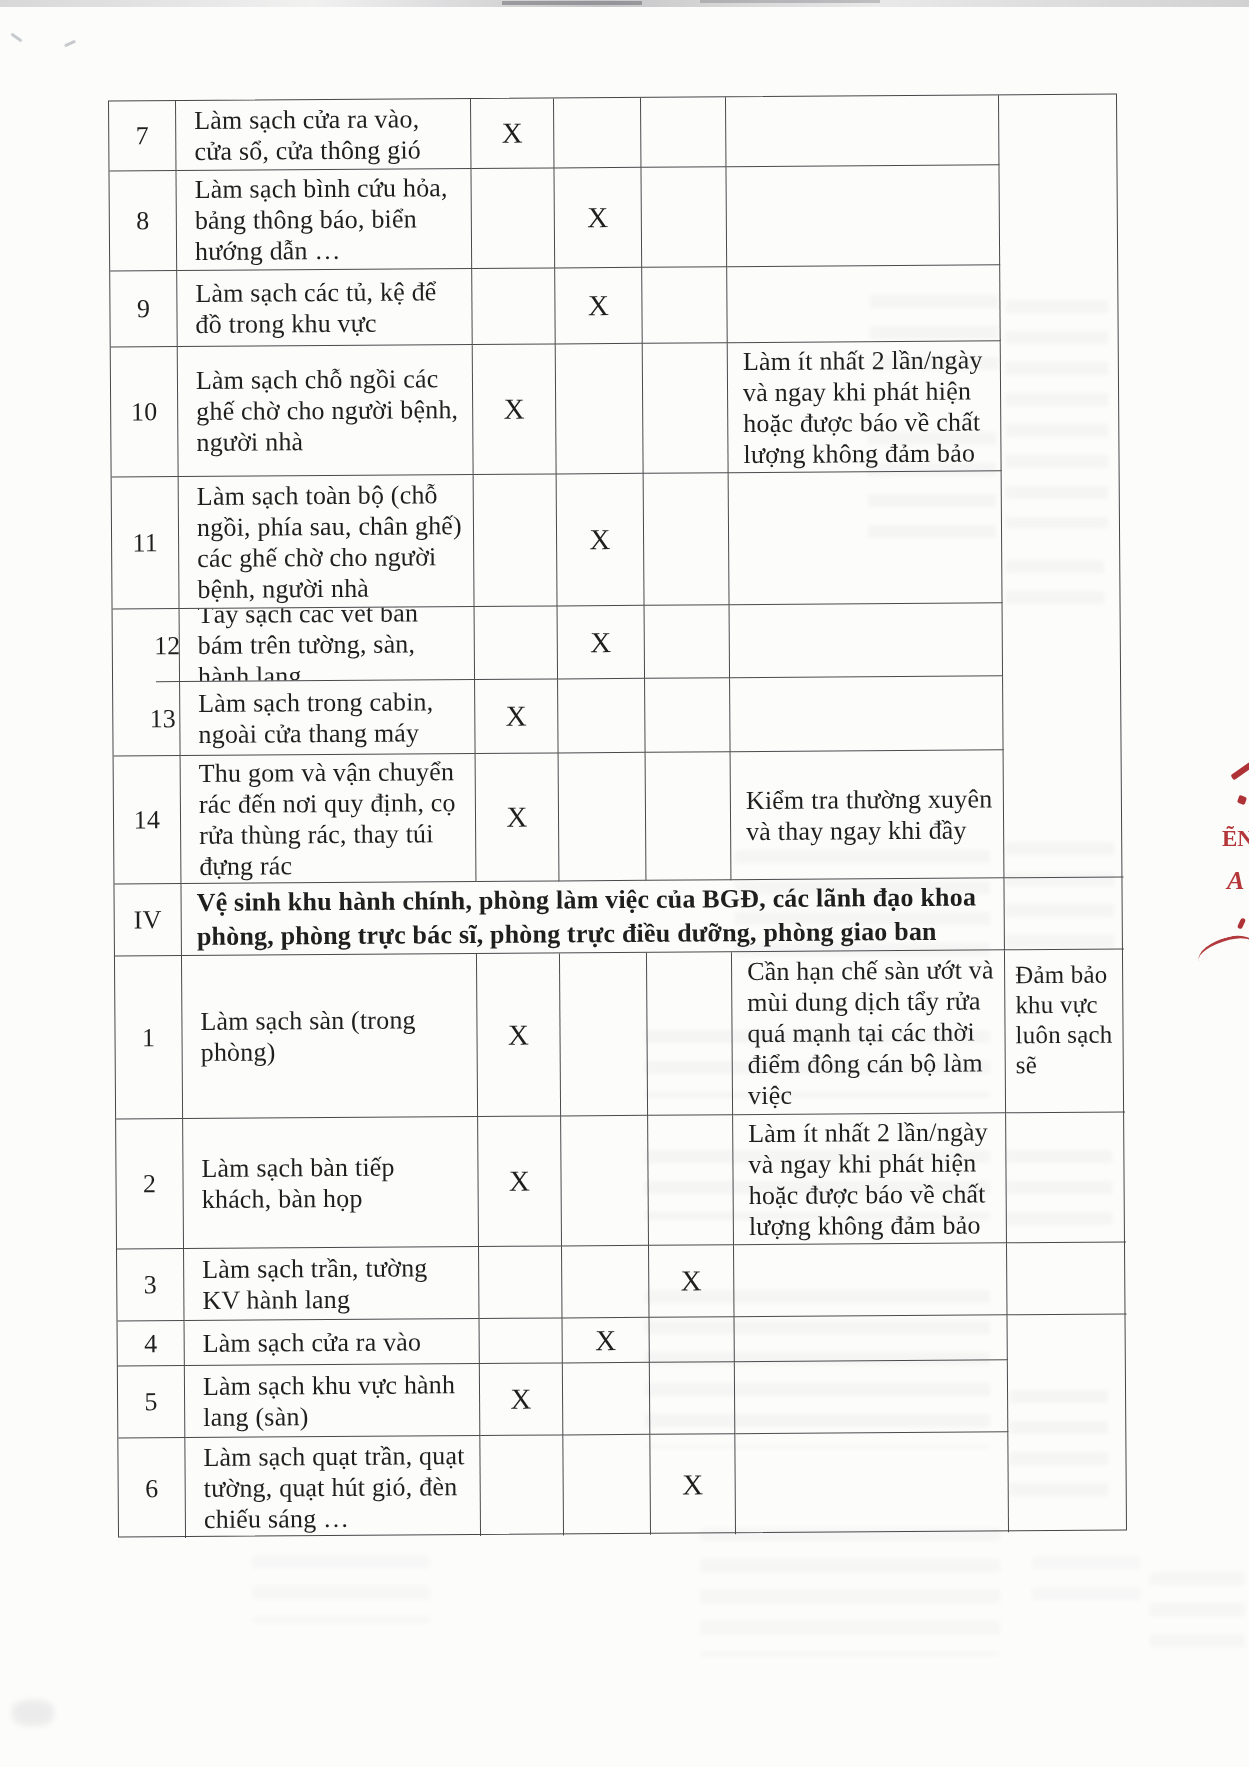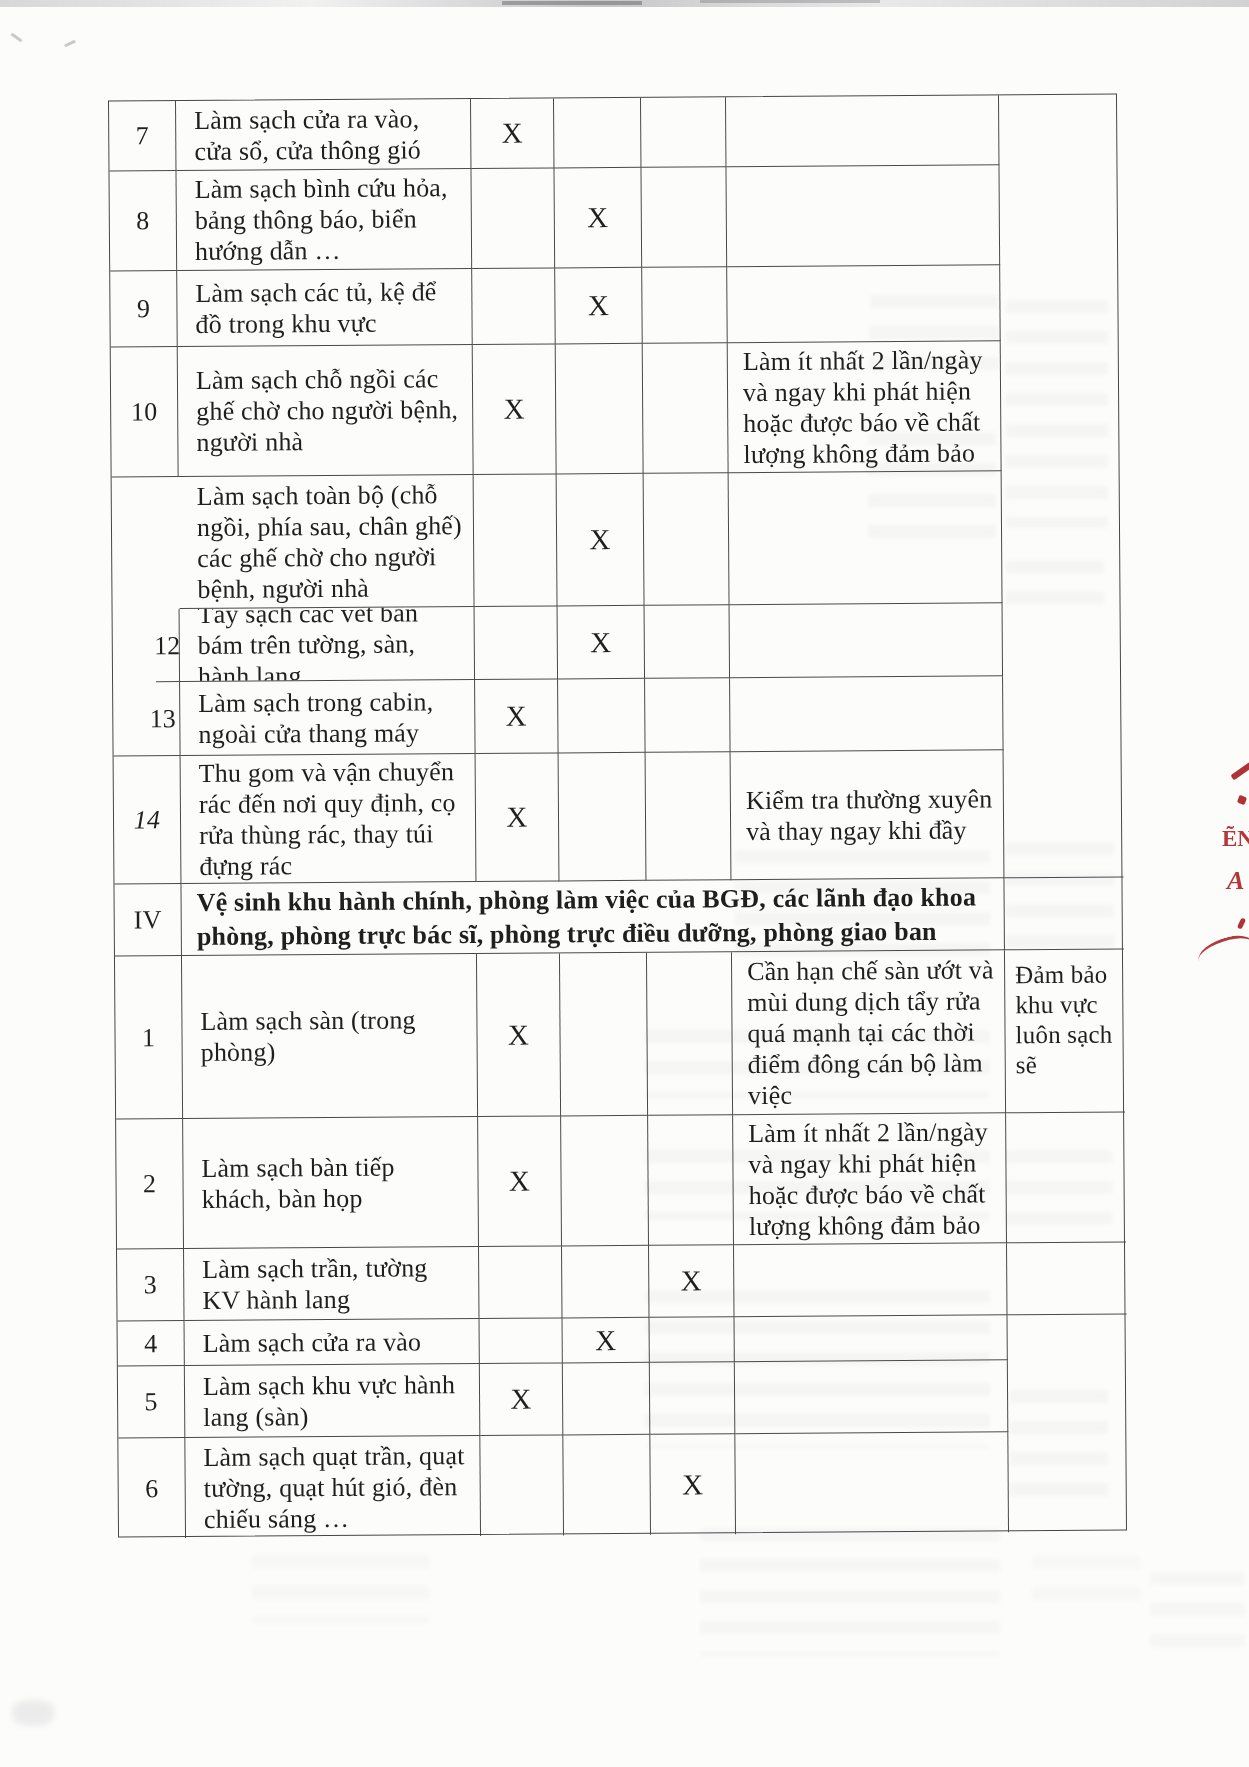--- a/index.html
+++ b/index.html
@@ -121,38 +121,39 @@
       <div class="c mark" style="grid-area: 3 / 3;"></div>
       <div class="c mark" style="grid-area: 3 / 4;">X</div>
       <div class="c mark" style="grid-area: 3 / 5;"></div>
       <div class="c note" style="grid-area: 3 / 6;"></div>
       <div class="c num" style="grid-area: 4 / 1; text-align: right;">10</div>
       <div class="c task" style="grid-area: 4 / 2;">Làm sạch chỗ ngồi các ghế chờ cho người bệnh, người nhà</div>
       <div class="c mark" style="grid-area: 4 / 3;">X</div>
       <div class="c mark" style="grid-area: 4 / 4;"></div>
       <div class="c mark" style="grid-area: 4 / 5;"></div>
       <div class="c note" style="grid-area: 4 / 6;">Làm ít nhất 2 lần/ngày và ngay khi phát hiện hoặc được báo về chất lượng không đảm bảo</div>
+      <div class="c num" style="grid-area: 5 / 1;">11</div>
       <div class="c task" style="grid-area: 5 / 2;">Làm sạch toàn bộ (chỗ ngồi, phía sau, chân ghế) các ghế chờ cho người bệnh, người nhà</div>
       <div class="c mark" style="grid-area: 5 / 3;"></div>
       <div class="c mark" style="grid-area: 5 / 4;">X</div>
       <div class="c mark" style="grid-area: 5 / 5;"></div>
       <div class="c note" style="grid-area: 5 / 6;"></div>
       <div class="c num" style="grid-area: 6 / 1; margin-left: 43px;">12</div>
       <div class="c task" style="grid-area: 6 / 2;">Tẩy sạch các vết bẩn bám trên tường, sàn, hành lang</div>
       <div class="c mark" style="grid-area: 6 / 3;"></div>
       <div class="c mark" style="grid-area: 6 / 4;">X</div>
       <div class="c mark" style="grid-area: 6 / 5;"></div>
       <div class="c note" style="grid-area: 6 / 6;"></div>
       <div class="c num" style="grid-area: 7 / 1; padding-left: 33px;">13</div>
       <div class="c task" style="grid-area: 7 / 2;">Làm sạch trong cabin, ngoài cửa thang máy</div>
       <div class="c mark" style="grid-area: 7 / 3;">X</div>
       <div class="c mark" style="grid-area: 7 / 4;"></div>
       <div class="c mark" style="grid-area: 7 / 5;"></div>
       <div class="c note" style="grid-area: 7 / 6;"></div>
-      <div class="c num" style="grid-area: 8 / 1; font-style: italic;">14</div>
+      <div class="c num" style="grid-area: 8 / 1;">14</div>
       <div class="c task" style="grid-area: 8 / 2;">Thu gom và vận chuyển rác đến nơi quy định, cọ rửa thùng rác, thay túi đựng rác</div>
       <div class="c mark" style="grid-area: 8 / 3;">X</div>
       <div class="c mark" style="grid-area: 8 / 4;"></div>
       <div class="c mark" style="grid-area: 8 / 5;"></div>
       <div class="c note" style="grid-area: 8 / 6;">Kiểm tra thường xuyên và thay ngay khi đầy</div>
       <div class="c extra lc" style="grid-area: 1 / 7 / 9;"></div>
       <div class="c num sec-num" style="grid-area: 9 / 1;">IV</div>
       <div class="c sec-title" style="grid-area: 9 / 2 / auto / 7;">Vệ sinh khu hành chính, phòng làm việc của BGĐ, các lãnh đạo khoa phòng, phòng trực bác sĩ, phòng trực điều dưỡng, phòng giao ban</div>
       <div class="c extra lc" style="grid-area: 9 / 7;"></div>
       <div class="c num" style="grid-area: 10 / 1;">1</div>

